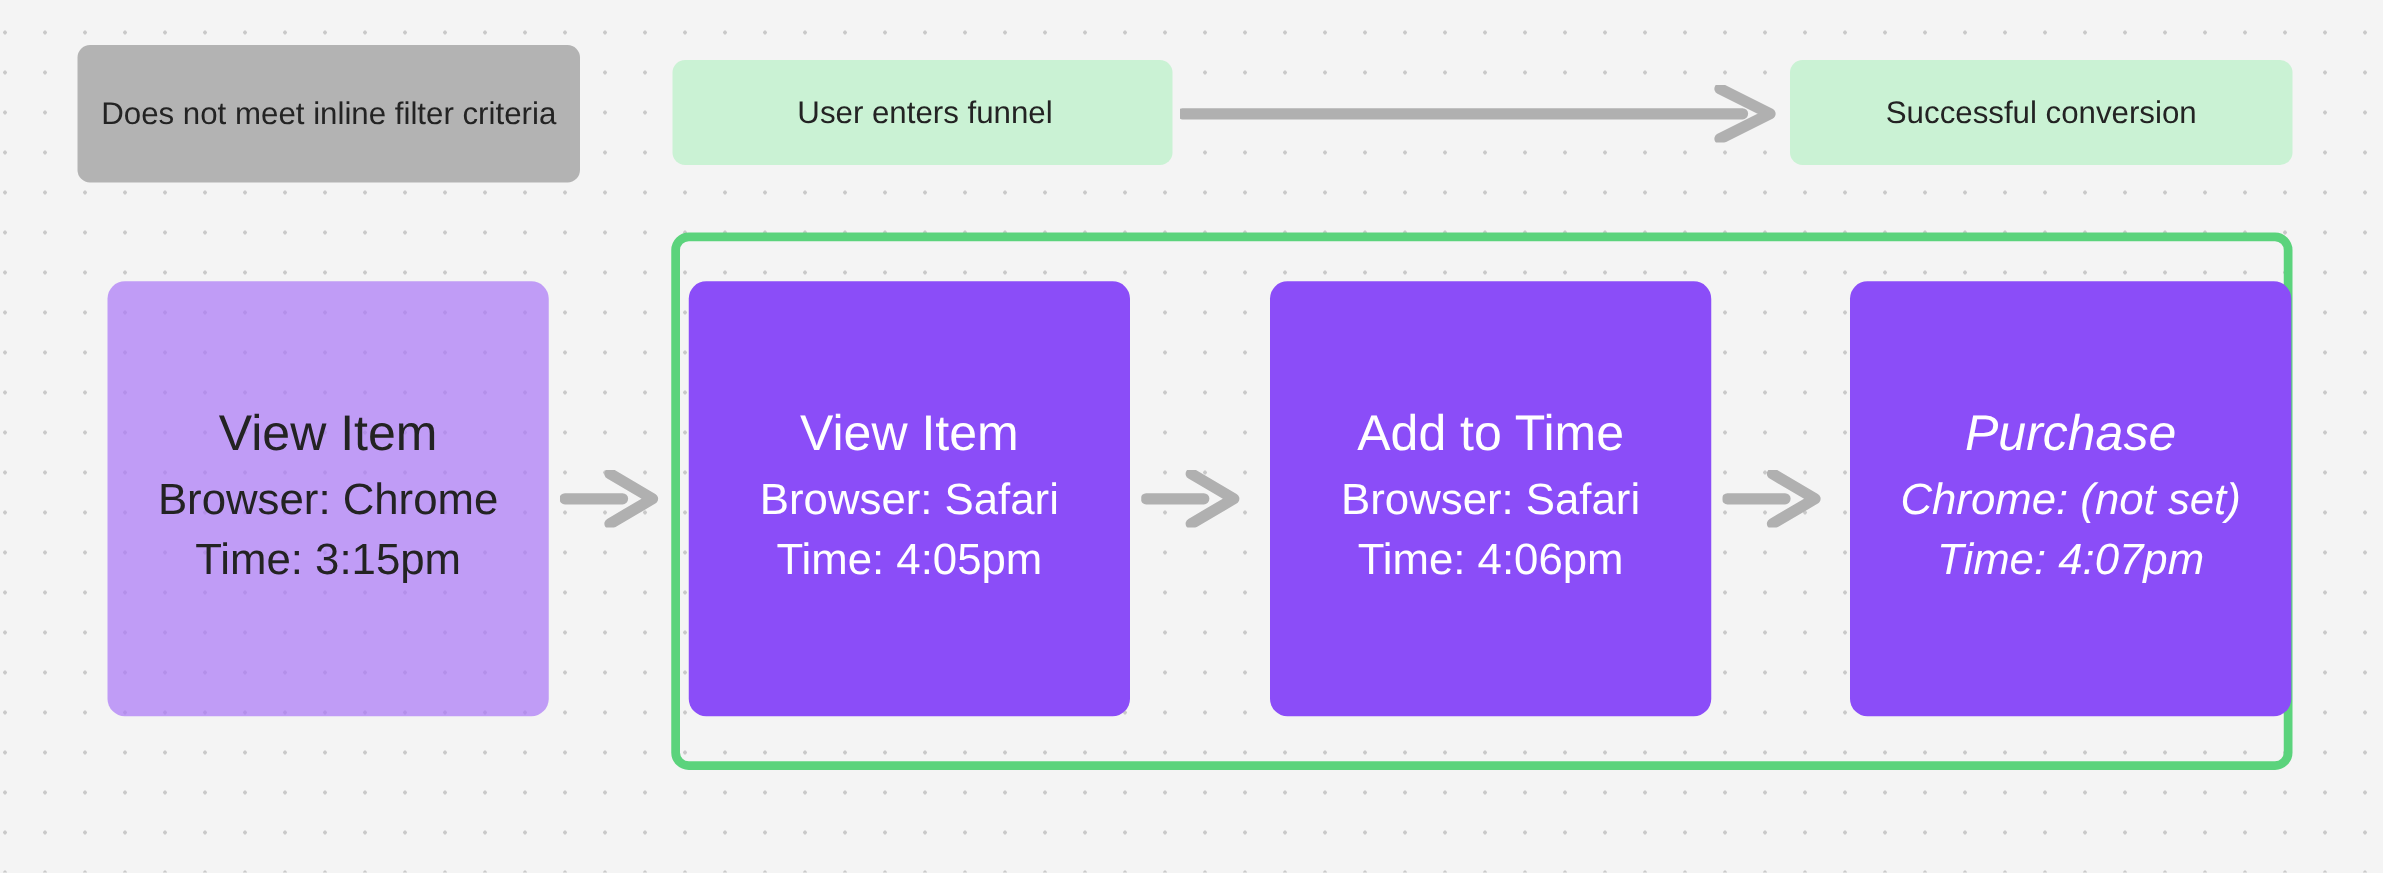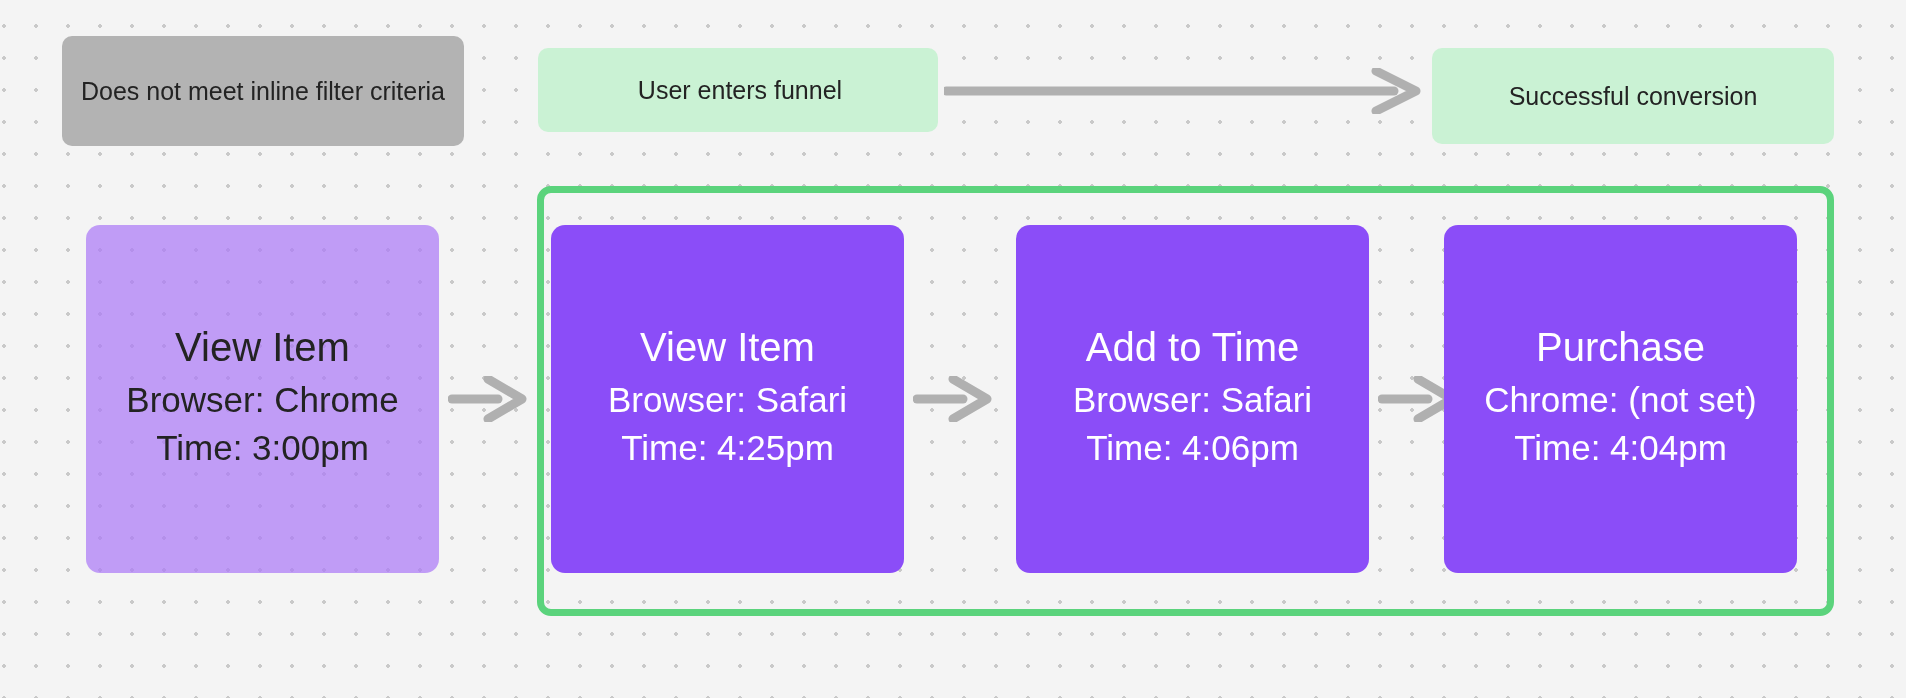--- a/index.html
+++ b/index.html
@@ -51,21 +51,21 @@
     top: 48px;
     width: 400px;
     height: 84px;
     background: #caf2d4;
     padding-left: 18px;
   }
   #legend-success {
     left: 1432px;
     top: 48px;
     width: 402px;
-    height: 96px;
+    height: 84px;
     background: #caf2d4;
   }
 
   
   #legend-arrow {
     position: absolute;
     left: 944px;
     top: 68px;
     width: 484px;
     height: 46px;
@@ -113,21 +113,21 @@
   }
   .event-attr {
     font-size: 35px;
     line-height: 1.38;
     white-space: nowrap;
   }
 
   #card-0 { left: 86px; }
   #card-1 { left: 551px; }
   #card-2 { left: 1016px; }
-  #card-3 { left: 1444px; }
+  #card-3 { left: 1480px; font-style: italic; }
 
   
   .step-arrow {
     position: absolute;
     top: 376px;
     width: 82px;
     height: 46px;
   }
   #step-arrow-0 { left: 448px; }
   #step-arrow-1 { left: 913px; }
@@ -153,32 +153,32 @@
 
   <div class="legend-box" id="legend-success">
     <span>Successful conversion</span>
   </div>
 
   <div id="funnel-outline"></div>
 
   <div class="event-card excluded" id="card-0">
     <div class="event-title">View Item</div>
     <div class="event-attr">Browser: Chrome</div>
-    <div class="event-attr">Time: 3:00pm</div>
+    <div class="event-attr">Time: 3:15pm</div>
   </div>
 
   <svg class="step-arrow" id="step-arrow-0" viewBox="0 0 82 46">
     <line x1="4" y1="23" x2="50" y2="23" stroke="#b0b0b0" stroke-width="9" stroke-linecap="round"></line>
     <polyline points="40,3 74,23 40,43" fill="none" stroke="#b0b0b0" stroke-width="9" stroke-linecap="round" stroke-linejoin="round"></polyline>
   </svg>
 
   <div class="event-card included" id="card-1">
     <div class="event-title">View Item</div>
     <div class="event-attr">Browser: Safari</div>
-    <div class="event-attr">Time: 4:25pm</div>
+    <div class="event-attr">Time: 4:05pm</div>
   </div>
 
   <svg class="step-arrow" id="step-arrow-1" viewBox="0 0 82 46">
     <line x1="4" y1="23" x2="50" y2="23" stroke="#b0b0b0" stroke-width="9" stroke-linecap="round"></line>
     <polyline points="40,3 74,23 40,43" fill="none" stroke="#b0b0b0" stroke-width="9" stroke-linecap="round" stroke-linejoin="round"></polyline>
   </svg>
 
   <div class="event-card included" id="card-2">
     <div class="event-title">Add to Time</div>
     <div class="event-attr">Browser: Safari</div>
@@ -186,16 +186,16 @@
   </div>
 
   <svg class="step-arrow" id="step-arrow-2" viewBox="0 0 82 46">
     <line x1="4" y1="23" x2="50" y2="23" stroke="#b0b0b0" stroke-width="9" stroke-linecap="round"></line>
     <polyline points="40,3 74,23 40,43" fill="none" stroke="#b0b0b0" stroke-width="9" stroke-linecap="round" stroke-linejoin="round"></polyline>
   </svg>
 
   <div class="event-card included" id="card-3">
     <div class="event-title">Purchase</div>
     <div class="event-attr">Chrome: (not set)</div>
-    <div class="event-attr">Time: 4:04pm</div>
+    <div class="event-attr">Time: 4:07pm</div>
   </div>
 
 </div>
 
 </body></html>

